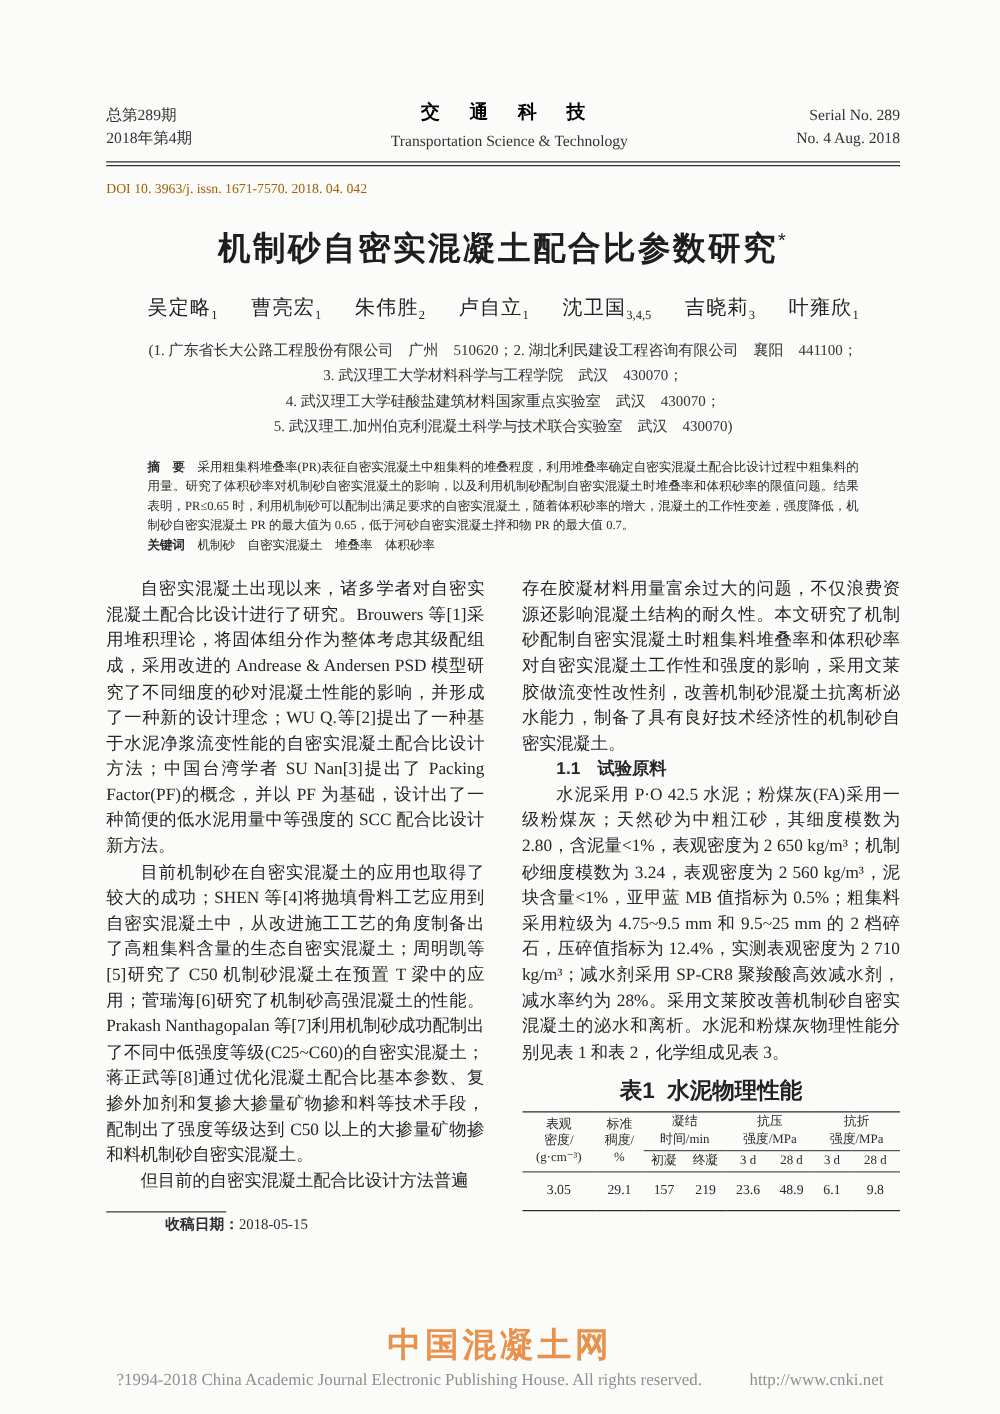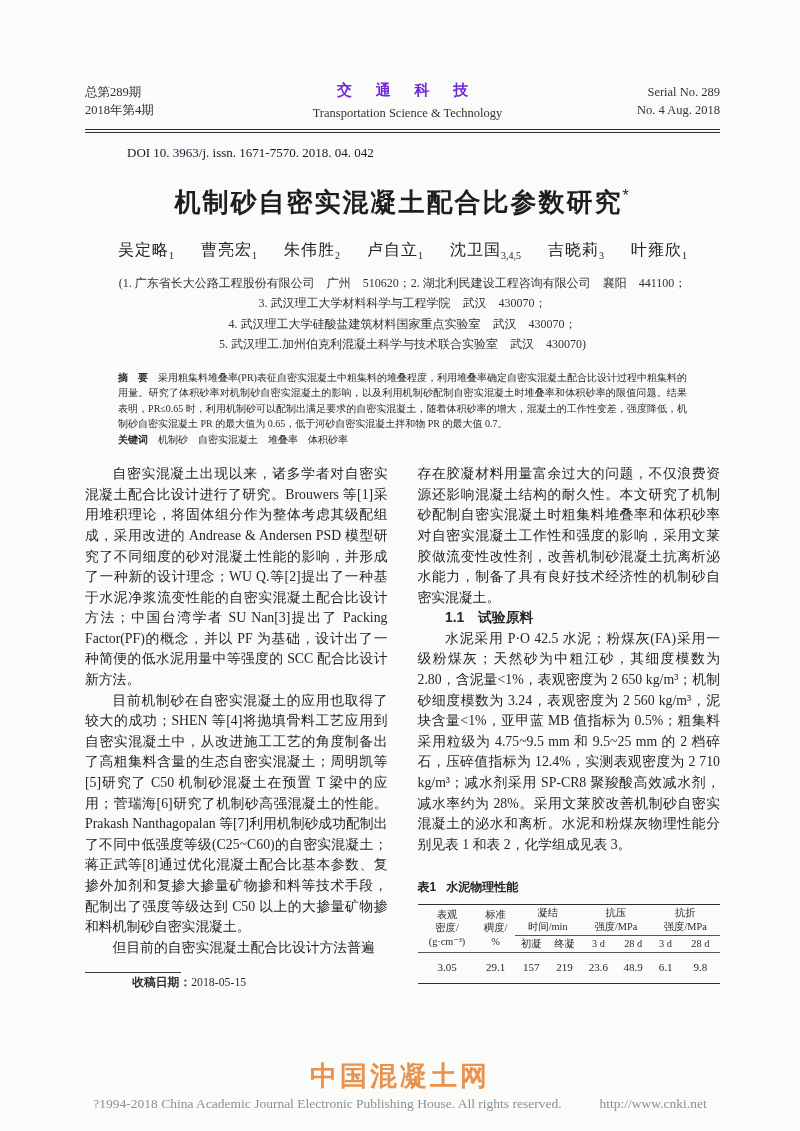--- a/index.html
+++ b/index.html
@@ -8,25 +8,25 @@
     width:800px; height:1131px; position:relative; overflow:hidden;
     background:#fbfbf9; color:#262626;
     font-family:"Liberation Serif","DejaVu Serif",serif;
   }
   .page { position:absolute; inset:0; padding:80px 80px 0 85px; }
 
   
   .jheader { display:flex; justify-content:space-between; align-items:center; font-size:12.5px; line-height:1.45; color:#333; }
   .jh-left { width:160px; }
   .jh-center { text-align:center; flex:1; }
-  .jh-center .cn { font-size:15px; font-weight:bold; letter-spacing:10px; color:#6d28d9; }
+  .jh-center .cn { font-size:15px; font-weight:bold; letter-spacing:10px; color:#000000; }
   .jh-center .en { font-size:12.5px; margin-top:2px; }
   .jh-right { width:150px; text-align:right; }
   .dbl-rule { margin-top:7px; height:4px; border-top:1.6px solid #2e2e2e; border-bottom:1px solid #2e2e2e; }
-  .doi { margin-top:12px; font-size:13px; color:#0f172a;margin-left:42px; }
+  .doi { margin-top:12px; font-size:11px; color:#a16207; }
 
   
   .title { margin-top:24px; text-align:center; font-size:26px; font-weight:bold; letter-spacing:2px; color:#1e1e1e;
            font-family:"Liberation Sans","DejaVu Sans",sans-serif; }
   .title .star { font-size:16px; vertical-align:super; font-weight:normal; }
   .authors { margin-top:20px; text-align:center; font-size:16px; letter-spacing:1px; color:#222; }
   .author { margin:0 11px; white-space:nowrap; }
   .author sub { font-size:10px; letter-spacing:0; }
   .affils { margin-top:12px; text-align:center; font-size:12px; line-height:1.7; color:#333; }
 
@@ -44,21 +44,21 @@
   .sec-h1 { font-family:"Liberation Sans","DejaVu Sans",sans-serif; font-weight:bold; font-size:15px; margin:12px 0 10px 0; text-indent:0; }
   .sec-h2 { font-family:"Liberation Sans","DejaVu Sans",sans-serif; font-weight:bold; font-size:13.8px; margin:2px 0 2px 0; text-indent:0; }
 
   
   .fnsep { width:96px; border-top:1px solid #3a3a3a; margin-top:14px; }
   .fn { font-size:11.8px; line-height:1.6; margin-top:6px; text-align:justify; color:#2e2e2e; }
   .fn .fnind { display:inline-block; width:2em; }
   .fn b { font-family:"Liberation Sans","DejaVu Sans",sans-serif; }
 
   
-  .tcap { font-size:12px; margin:22px 0 6px 0; font-family:"Liberation Sans","DejaVu Sans",sans-serif; font-weight:bold; color:#222; }
+  .tcap { text-align:center; font-size:18px; margin:10px 0 6px 0; font-family:"Liberation Sans","DejaVu Sans",sans-serif; font-weight:bold; color:#222; }
   .tcap b { margin-right:10px; }
   table.t1 { width:100%; border-collapse:collapse; border-top:1.6px solid #2e2e2e; border-bottom:1.6px solid #2e2e2e; }
   table.t1 td { font-size:10.3px; text-align:center; vertical-align:middle; padding:1px 0; color:#2a2a2a; line-height:1.35; }
   table.t1 .hl { display:block; }
   table.t1 .gh { border-bottom:0.8px solid #555; }
   table.t1 tr.h2 td, table.t1 td.vh { border-bottom:0.8px solid #555; }
   table.t1 tr.data td { padding:7px 0 8px 0; font-size:11px; }
 
   
   .watermark { position:absolute; left:50%; top:1058px; transform:translateX(-50%);

